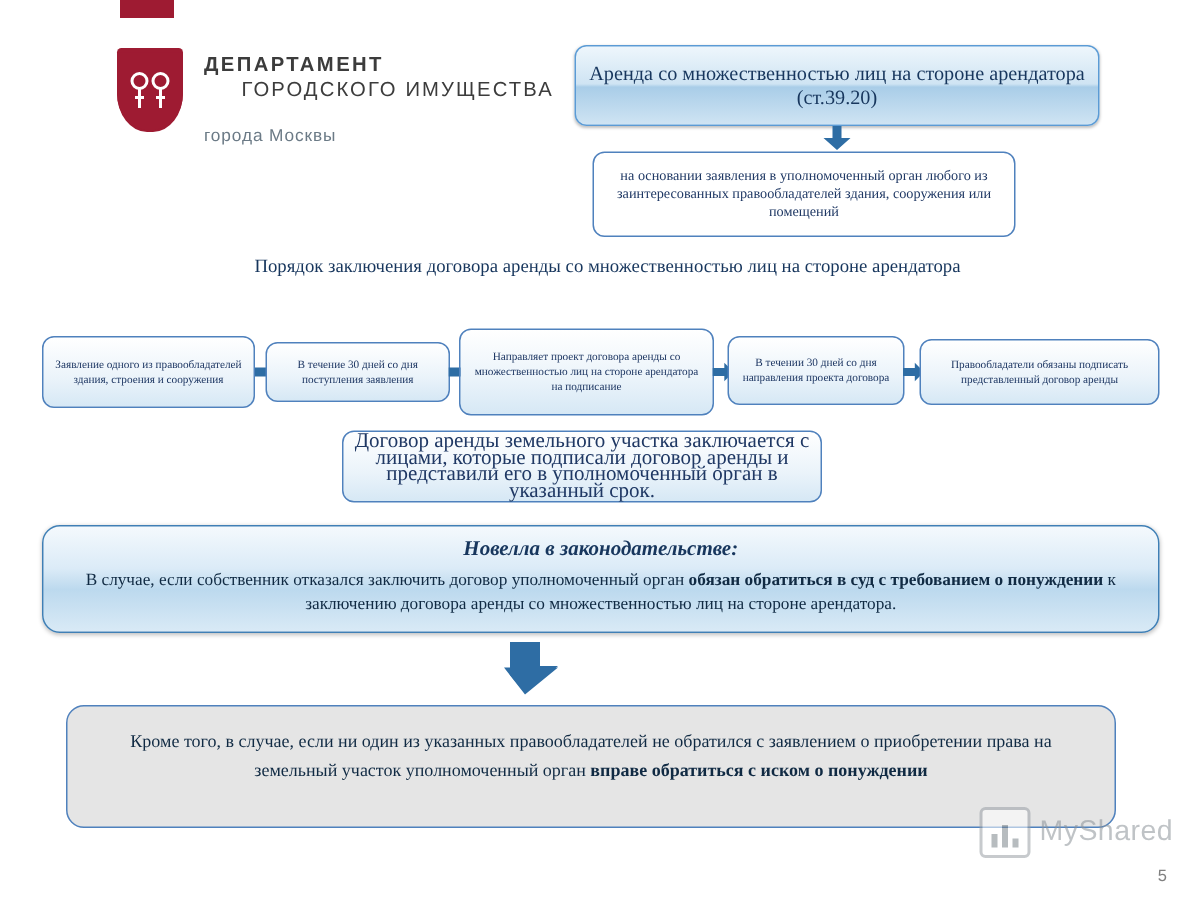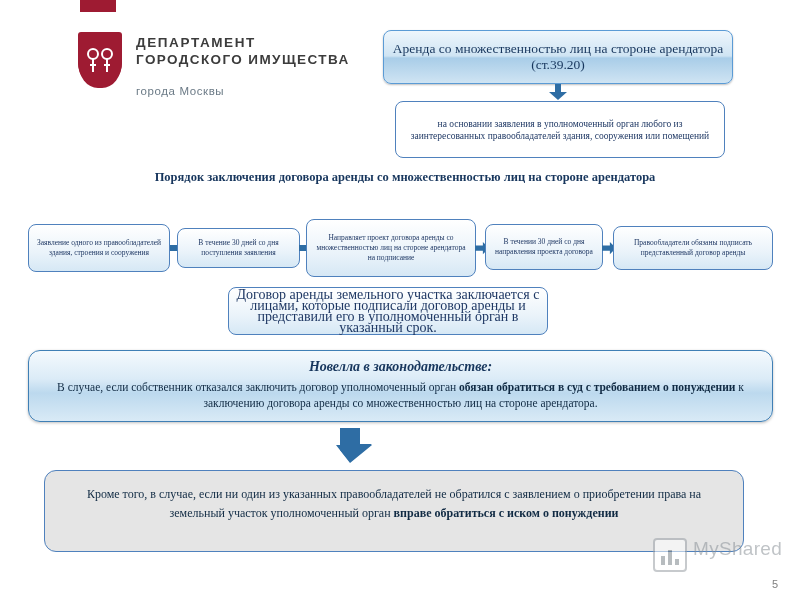--- a/index.html
+++ b/index.html
@@ -60,22 +60,23 @@
     letter-spacing: 1.6px;
     color: #3c3c3c;
     font-weight: bold;
     line-height: 17px;
   }
   .logo-l2 {
     font-family: "Liberation Sans", sans-serif;
     font-size: 13.5px;
     letter-spacing: 1.4px;
     color: #3c3c3c;
-    font-weight: bold;
+    font-weight: normal;
     line-height: 17px;
+    margin-left: 25px;
   }
   .logo-l3 {
     font-family: Liberation Sans, sans-serif;
     font-size: 11.5px;
     letter-spacing: 0.6px;
     color: #6b7a86;
     line-height: 16px;
     margin-top: 15px;
   }
 
@@ -125,21 +126,21 @@
     border-radius: 12px;
   }
 
   .section-title {
     position: absolute;
     left: 60px;
     top: 170px;
     width: 690px;
     text-align: center;
     font-family: "Liberation Serif", serif;
-    font-weight: bold;
+    font-weight: normal;
     font-size: 12.5px;
     color: #17365d;
   }
 
   
   .arrow {
     position: absolute;
   }
 
   .big-text {
@@ -181,21 +182,21 @@
     font-family: "Liberation Sans", sans-serif;
     font-size: 11px;
     color: #808080;
   }
   
   .watermark {
     position: absolute;
     right: 18px;
     bottom: 28px;
     display: flex;
-    align-items: flex-start;
+    align-items: center;
     opacity: 0.55;
     padding-left: 39px;
   }
   .wm-icon {
     width: 30px; height: 30px;
     border: 2px solid #9aa0a6;
     border-radius: 4px;
     margin-right: 6px;
     position: relative;
     background: #fff;
@@ -240,21 +241,21 @@
   </div>
 
   <div class="box box-grad-title" style="left:383px; top:30px; width:350px; height:54px;">
     <span>Аренда со множественностью лиц на стороне арендатора (ст.39.20)</span>
   </div>
 
   <svg class="arrow" style="left:546px; top:84px;" width="24" height="16" viewBox="0 0 24 16">
     <path d="M9 0 L15 0 L15 8 L21 8 L12 16 L3 8 L9 8 Z" fill="#2e6da4"></path>
   </svg>
 
-  <div class="box box-white" style="left:395px; top:101px; width:330px; height:57px;">
+  <div class="box box-white" style="left:395px; top:101px; width:282px; height:57px;">
     <span>на основании заявления в уполномоченный орган любого из заинтересованных правообладателей здания, сооружения или помещений</span>
   </div>
 
   <div class="section-title">Порядок заключения договора аренды со множественностью лиц на стороне арендатора</div>
 
   <div class="box box-lightgrad" style="left:28px; top:224px; width:142px; height:48px;">
     <span>Заявление одного из правообладателей здания, строения и сооружения</span>
   </div>
 
   <svg class="arrow" style="left:170px; top:240px;" width="16" height="16" viewBox="0 0 16 16">

